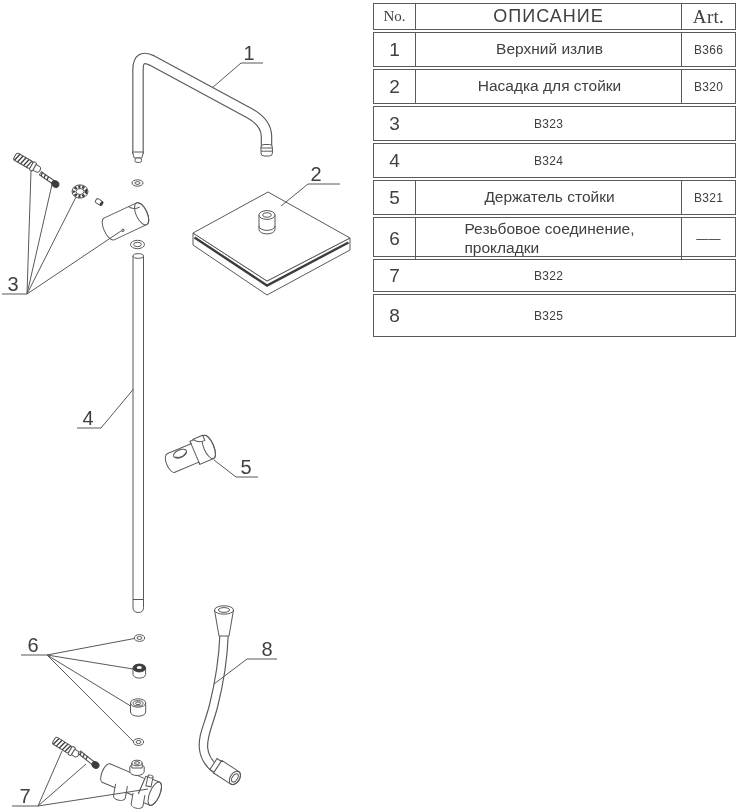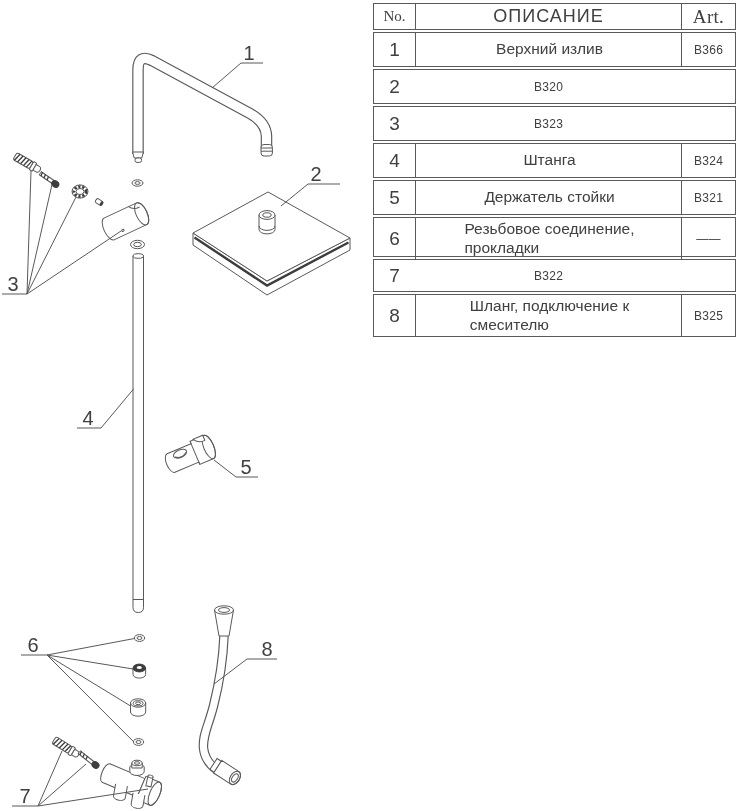--- a/index.html
+++ b/index.html
@@ -209,45 +209,43 @@
     <div class="cell-desc">ОПИСАНИЕ</div>
     <div class="cell-art">Art.</div>
   </div>
   <div class="prow r">
     <div class="cell-no">1</div>
     <div class="cell-desc">Верхний излив</div>
     <div class="cell-art">B366</div>
   </div>
   <div class="prow r">
     <div class="cell-no">2</div>
+    <div class="cell-desc">Насадка для стойки</div>
     <div class="cell-art">B320</div>
   </div>
   <div class="prow r">
     <div class="cell-no">3</div>
     <div class="cell-art">B323</div>
   </div>
   <div class="prow r">
     <div class="cell-no">4</div>
-    <div class="cell-desc">Штанга</div>
     <div class="cell-art">B324</div>
   </div>
   <div class="prow r">
     <div class="cell-no">5</div>
     <div class="cell-desc">Держатель стойки</div>
     <div class="cell-art">B321</div>
   </div>
   <div class="prow r6">
     <div class="cell-no">6</div>
     <div class="cell-desc">Резьбовое соединение,
 прокладки</div>
     <div class="cell-art">——</div>
   </div>
   <div class="prow r7">
     <div class="cell-no">7</div>
     <div class="cell-art">B322</div>
   </div>
   <div class="prow r8">
     <div class="cell-no">8</div>
-    <div class="cell-desc">Шланг, подключение к
-смесителю</div>
     <div class="cell-art">B325</div>
   </div>
 </div>
 
 </body></html>

